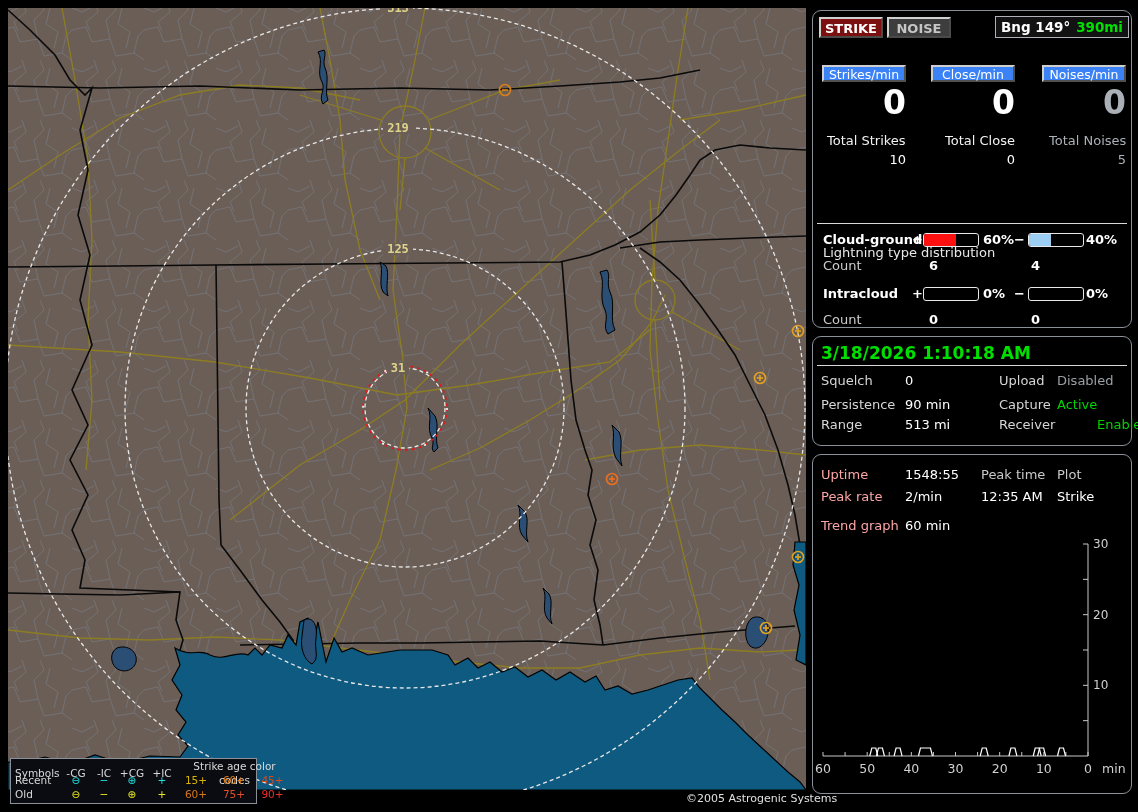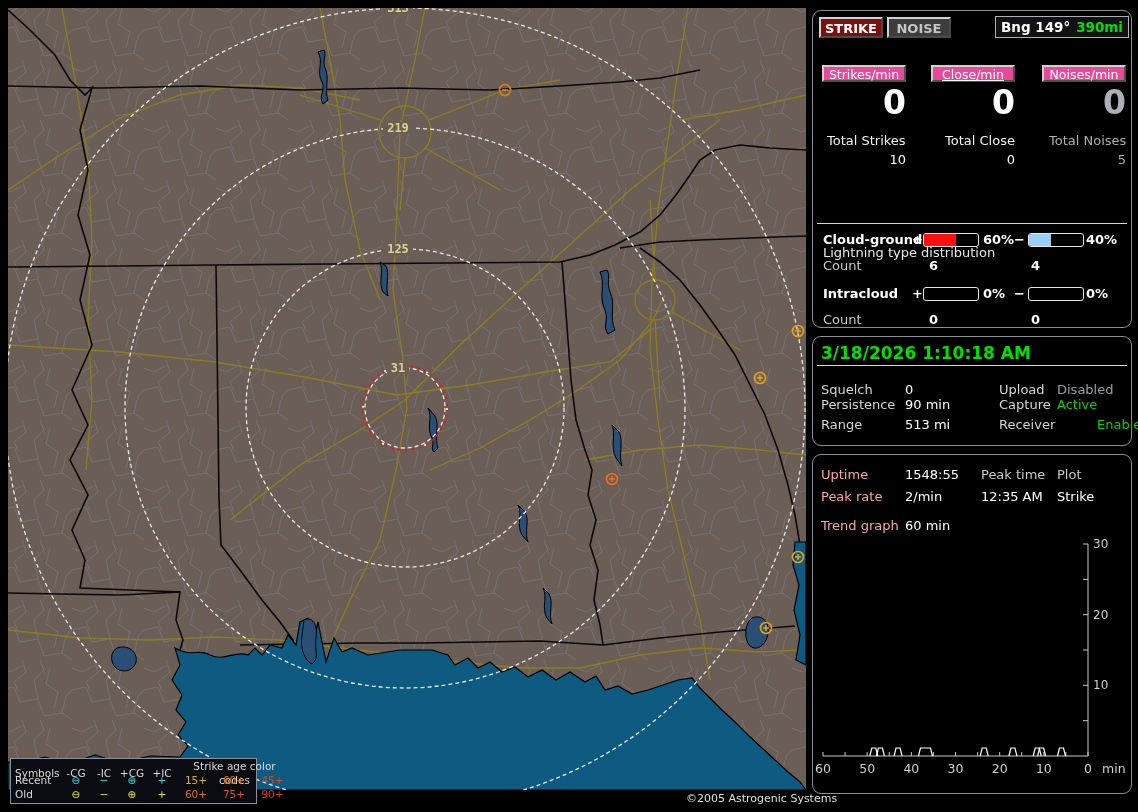--- a/index.html
+++ b/index.html
@@ -22,21 +22,21 @@
   #box2{top:336px;height:110px;}
   #box3{top:454px;height:340px;}
   .btn{position:absolute;height:21px;line-height:19px;text-align:center;font-weight:bold;font-size:13px;
        border:2px solid;border-color:#d0d0d0 #4a4a4a #4a4a4a #d0d0d0;box-sizing:border-box;}
   #strike-btn{left:6px;top:6px;width:64px;background:#7c1010;color:#fff;}
   #noise-btn{left:74px;top:6px;width:64px;background:#3d3d3d;color:#c6c6c6;}
   #bng-box{position:absolute;left:182px;top:5px;width:134px;height:22px;background:#121212;
            border:1px solid #aeb2b8;box-sizing:border-box;font-size:13.5px;font-weight:bold;
            display:flex;justify-content:space-between;align-items:center;padding:0 5px;}
   .cnt-label{position:absolute;top:54px;width:84px;height:17px;line-height:15px;text-align:center;
-             font-size:12.5px;color:#fff;background:#ec4899;border:2px solid;
+             font-size:12.5px;color:#fff;background:#3b82f6;border:2px solid;
              border-color:#cfcfcf #4f4f4f #4f4f4f #cfcfcf;box-sizing:border-box;}
   .bigzero{position:absolute;top:72px;width:84px;text-align:right;font-size:33px;font-weight:bold;color:#fff;}
   .tot-label{position:absolute;top:122px;width:96px;font-size:13px;color:#f2f2f2;}
   .tot-val{position:absolute;top:141px;width:84px;text-align:right;font-size:13px;color:#fff;}
   .dim{color:#aab0b6 !important;}
   #dist-title{position:absolute;left:10px;top:195px;font-size:13px;color:#e8e8e8;margin-top:39px;}
   #dist-hr{position:absolute;left:4px;top:212px;width:310px;border-top:1px solid #d8d8d8;}
   .drow{position:absolute;left:0;width:100%;height:16px;}
   .dname{position:absolute;left:10px;font-weight:bold;font-size:13px;}
   .dsign{position:absolute;font-weight:bold;font-size:13px;}
@@ -212,21 +212,21 @@
 
 <div id="box1" class="gbox">
   <div id="strike-btn" class="btn">STRIKE</div>
   <div id="noise-btn" class="btn">NOISE</div>
   <div id="bng-box">
     <span>Bng 149°</span>
     <span style="color: rgb(0, 224, 0);">390mi</span>
   </div>
 
   <div class="cnt-label" style="left:9px;">Strikes/min</div>
-  <div class="cnt-label" style="left:118px;text-decoration:underline;">Close/min</div>
+  <div class="cnt-label" style="left:118px;">Close/min</div>
   <div class="cnt-label" style="left:229px;">Noises/min</div>
   <div class="bigzero" style="left:9px;">0</div>
   <div class="bigzero" style="left:118px;">0</div>
   <div class="bigzero dim" style="left:229px;">0</div>
 
   <div class="tot-label" style="left:14px;">Total Strikes</div>
   <div class="tot-label" style="left:132px;">Total Close</div>
   <div class="tot-label dim" style="left:236px;">Total Noises</div>
   <div class="tot-val" style="left:9px;">10</div>
   <div class="tot-val" style="left:118px;">0</div>
@@ -270,21 +270,21 @@
   <div class="crow" style="top:301px;">
     <span class="clabel">Count</span>
     <span class="cval" style="left:116px;">0</span>
     <span class="cval" style="left:218px;">0</span>
   </div>
 </div>
 
 <div id="box2" class="gbox">
   <div id="timestamp" style="color: rgb(0, 224, 0);">3/18/2026 1:10:18 AM</div>
   <div id="ts-hr"></div>
-  <div class="srow" style="top:45px;text-align:right;">
+  <div class="srow" style="top:36px;text-align:right;">
     <span class="s-l1">Squelch</span>
     <span class="s-v1">0</span>
     <span class="s-l2">Upload</span>
     <span class="s-v2" style="color: rgb(154, 160, 166);">Disabled</span>
   </div>
   <div class="srow" style="top:60px;">
     <span class="s-l1">Persistence</span>
     <span class="s-v1">90 min</span>
     <span class="s-l2">Capture</span>
     <span class="s-v2" style="color: rgb(0, 212, 0);">Active</span>

